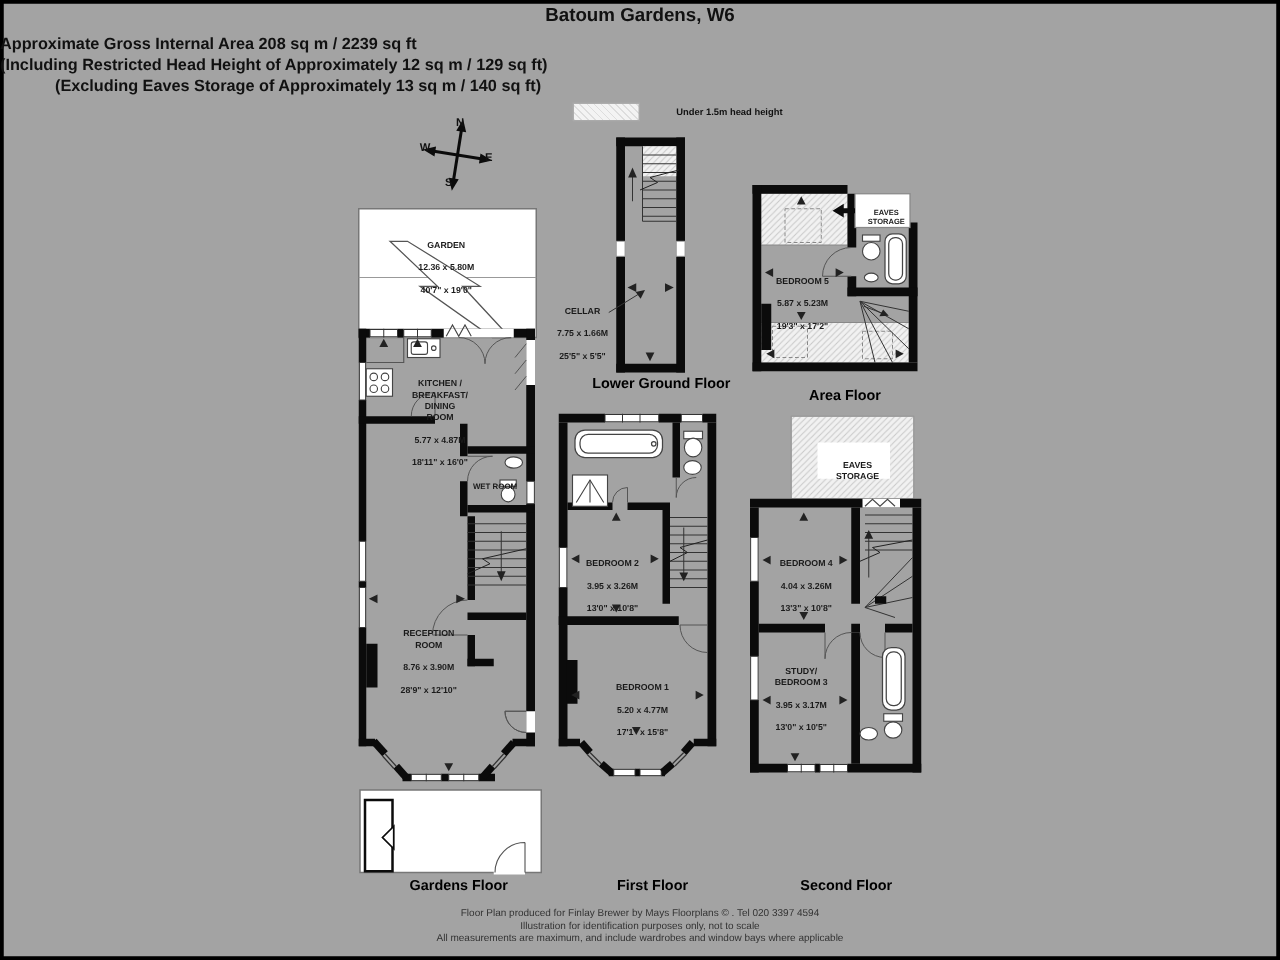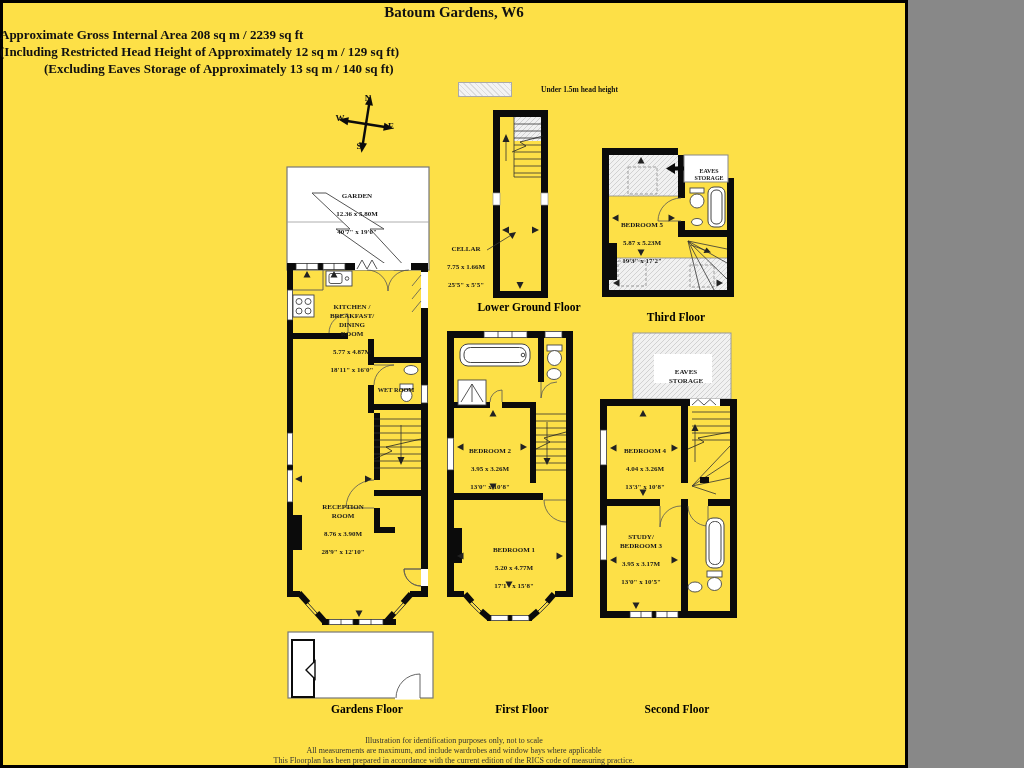--- a/index.html
+++ b/index.html
@@ -1,17 +1,17 @@
 <!DOCTYPE html>
 <html><head>
 <meta charset="utf-8">
 <style>
   html,body{margin:0;padding:0;background:#888;}
-  .page{position:relative;width:908px;height:768px;background:#fde047;overflow:hidden;
-        box-shadow:inset 0 0 0 3px #000;font-family:Liberation Serif, serif;color:#111;}
+  .page{position:relative;width:1024px;height:768px;background:#a3a3a3;overflow:hidden;
+        box-shadow:inset 0 0 0 3px #000;font-family:Liberation Sans, sans-serif;color:#111;}
   .abs{position:absolute;}
   .ctr{transform:translateX(-50%);text-align:center;}
   .title{width:100%;text-align:center;font-weight:bold;font-size:15px;}
   .sub{width:100%;text-align:left;font-weight:bold;font-size:13px;}
   .room-label{font-weight:bold;font-size:7px;line-height:9px;white-space:pre-line;color:#1a1a1a;}
   .room-label .nm{white-space:pre-line;}
   .floor-label{font-weight:bold;font-size:11.5px;color:#000;padding-left:20px;}
   .tiny{font-size:6px;line-height:7.5px;}
   .legend-swatch{width:52px;height:13px;border:1px solid #aaa;
       background:repeating-linear-gradient(45deg,#ddd 0 1px,#f3f3f3 1px 4px);}
@@ -468,21 +468,21 @@
     <div class="nm">EAVES
 STORAGE</div>
   </div>
   <div class="abs room-label ctr tiny" style="left:709px;top:160px;">
     <div class="nm">EAVES
 STORAGE</div>
   </div>
 
   <div class="abs floor-label ctr" style="left:357px;top:703px;">Gardens Floor</div>
   <div class="abs floor-label ctr" style="left:519px;top:301px;">Lower Ground Floor</div>
-  <div class="abs floor-label ctr" style="left:666px;top:311px;">Third Floor</div>
+  <div class="abs floor-label ctr" style="left:666px;top:311px;">Area Floor</div>
   <div class="abs floor-label ctr" style="left:512px;top:703px;">First Floor</div>
   <div class="abs floor-label ctr" style="left:667px;top:703px;">Second Floor</div>
 
+  <div class="abs footer-line" style="top:726px;left:0;">Floor Plan produced for Finlay Brewer by Mays Floorplans © . Tel 020 3397 4594</div>
   <div class="abs footer-line" style="top:746px;left:0;">All measurements are maximum, and include wardrobes and window bays where applicable</div>
   <div class="abs footer-line" style="top:736px;left:0;">Illustration for identification purposes only, not to scale</div>
-  <div class="abs footer-line" style="top:756px;left:0;">This Floorplan has been prepared in accordance with the current edition of the RICS code of measuring practice.</div>
 
 </div>
 
 </body></html>

